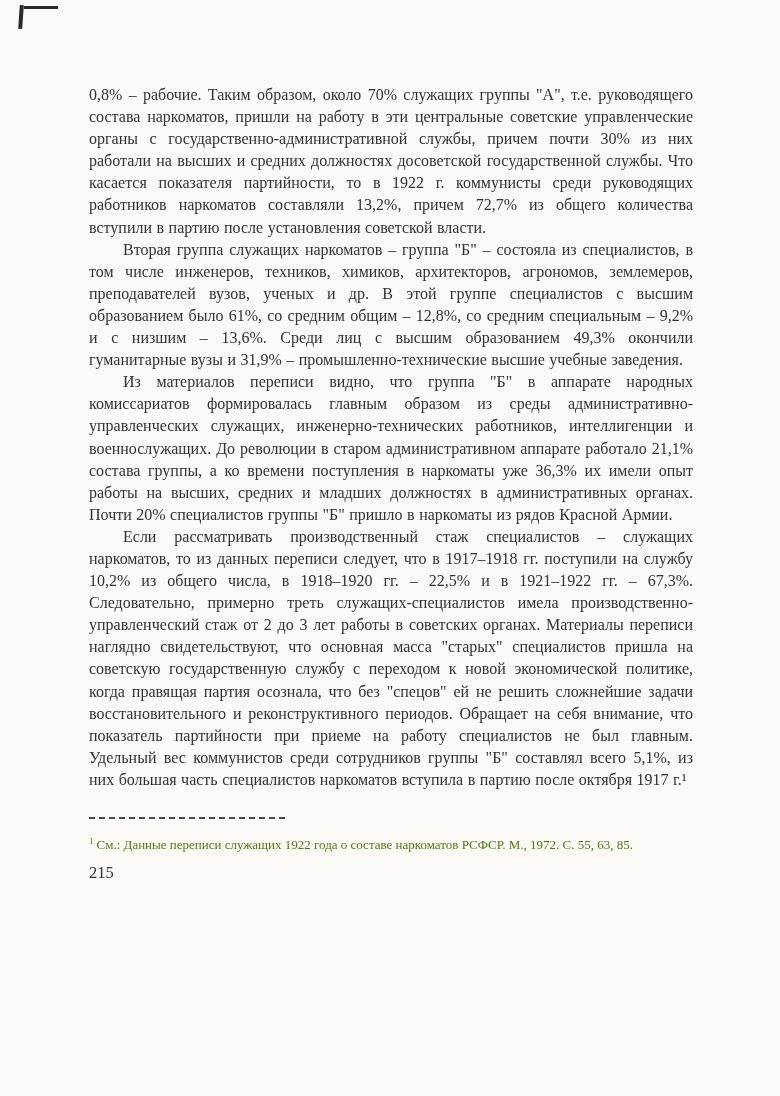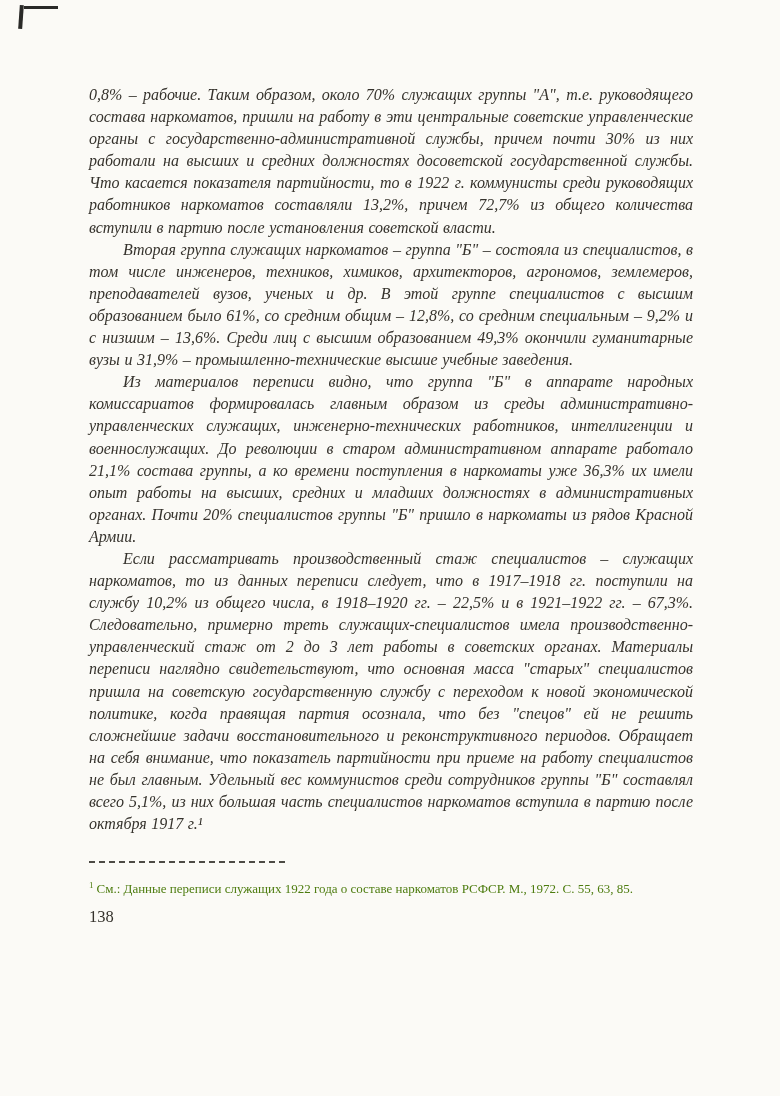--- a/index.html
+++ b/index.html
@@ -41,21 +41,20 @@
   }
   p.para {
     margin: 0;
     font-size: 16px;
     line-height: 22.1px;
     text-align: justify;
     text-indent: 34px;
     hyphens: auto;
     -webkit-hyphens: auto;
     word-spacing: 0.5px;
-    font-style: italic;
   }
   p.para.no-indent {
     text-indent: 0;
   }
   .footnote-rule {
     margin-top: 26px;
     width: 196px;
     height: 0;
     border-top: 2px dashed #4c4a44;
   }
@@ -87,14 +86,14 @@
 <div class="text-block">
   <p class="para no-indent">0,8% – рабочие. Таким образом, около 70% служащих группы "А", т.е. руководящего состава наркоматов, пришли на работу в эти центральные советские управленческие органы с государственно-административной службы, причем почти 30% из них работали на высших и средних должностях досоветской государственной службы. Что касается показателя партийности, то в 1922 г. коммунисты среди руководящих работников наркоматов составляли 13,2%, причем 72,7% из общего количества вступили в партию после установления советской власти.</p>
   <p class="para">Вторая группа служащих наркоматов – группа "Б" – состояла из специалистов, в том числе инженеров, техников, химиков, архитекторов, агрономов, землемеров, преподавателей вузов, ученых и др. В этой группе специалистов с высшим образованием было 61%, со средним общим – 12,8%, со средним специальным – 9,2% и с низшим – 13,6%. Среди лиц с высшим образованием 49,3% окончили гуманитарные вузы и 31,9% – промышленно-технические высшие учебные заведения.</p>
   <p class="para">Из материалов переписи видно, что группа "Б" в аппарате народных комиссариатов формировалась главным образом из среды административно-управленческих служащих, инженерно-технических работников, интеллигенции и военнослужащих. До революции в старом административном аппарате работало 21,1% состава группы, а ко времени поступления в наркоматы уже 36,3% их имели опыт работы на высших, средних и младших должностях в административных органах. Почти 20% специалистов группы "Б" пришло в наркоматы из рядов Красной Армии.</p>
   <p class="para">Если рассматривать производственный стаж специалистов – служащих наркоматов, то из данных переписи следует, что в 1917–1918 гг. поступили на службу 10,2% из общего числа, в 1918–1920 гг. – 22,5% и в 1921–1922 гг. – 67,3%. Следовательно, примерно треть служащих-специалистов имела производственно-управленческий стаж от 2 до 3 лет работы в советских органах. Материалы переписи наглядно свидетельствуют, что основная масса "старых" специалистов пришла на советскую государственную службу с переходом к новой экономической политике, когда правящая партия осознала, что без "спецов" ей не решить сложнейшие задачи восстановительного и реконструктивного периодов. Обращает на себя внимание, что показатель партийности при приеме на работу специалистов не был главным. Удельный вес коммунистов среди сотрудников группы "Б" составлял всего 5,1%, из них большая часть специалистов наркоматов вступила в партию после октября 1917 г.¹</p>
 
   <div class="footnote-rule"></div>
 
   <p class="footnote"><sup>1</sup><span>См.: Данные переписи служащих 1922 года о составе наркоматов РСФСР. М., 1972. С. 55, 63, 85.</span></p>
 
-  <div class="page-number">138</div>
+  <div class="page-number">215</div>
 </div>
 
 </body></html>

